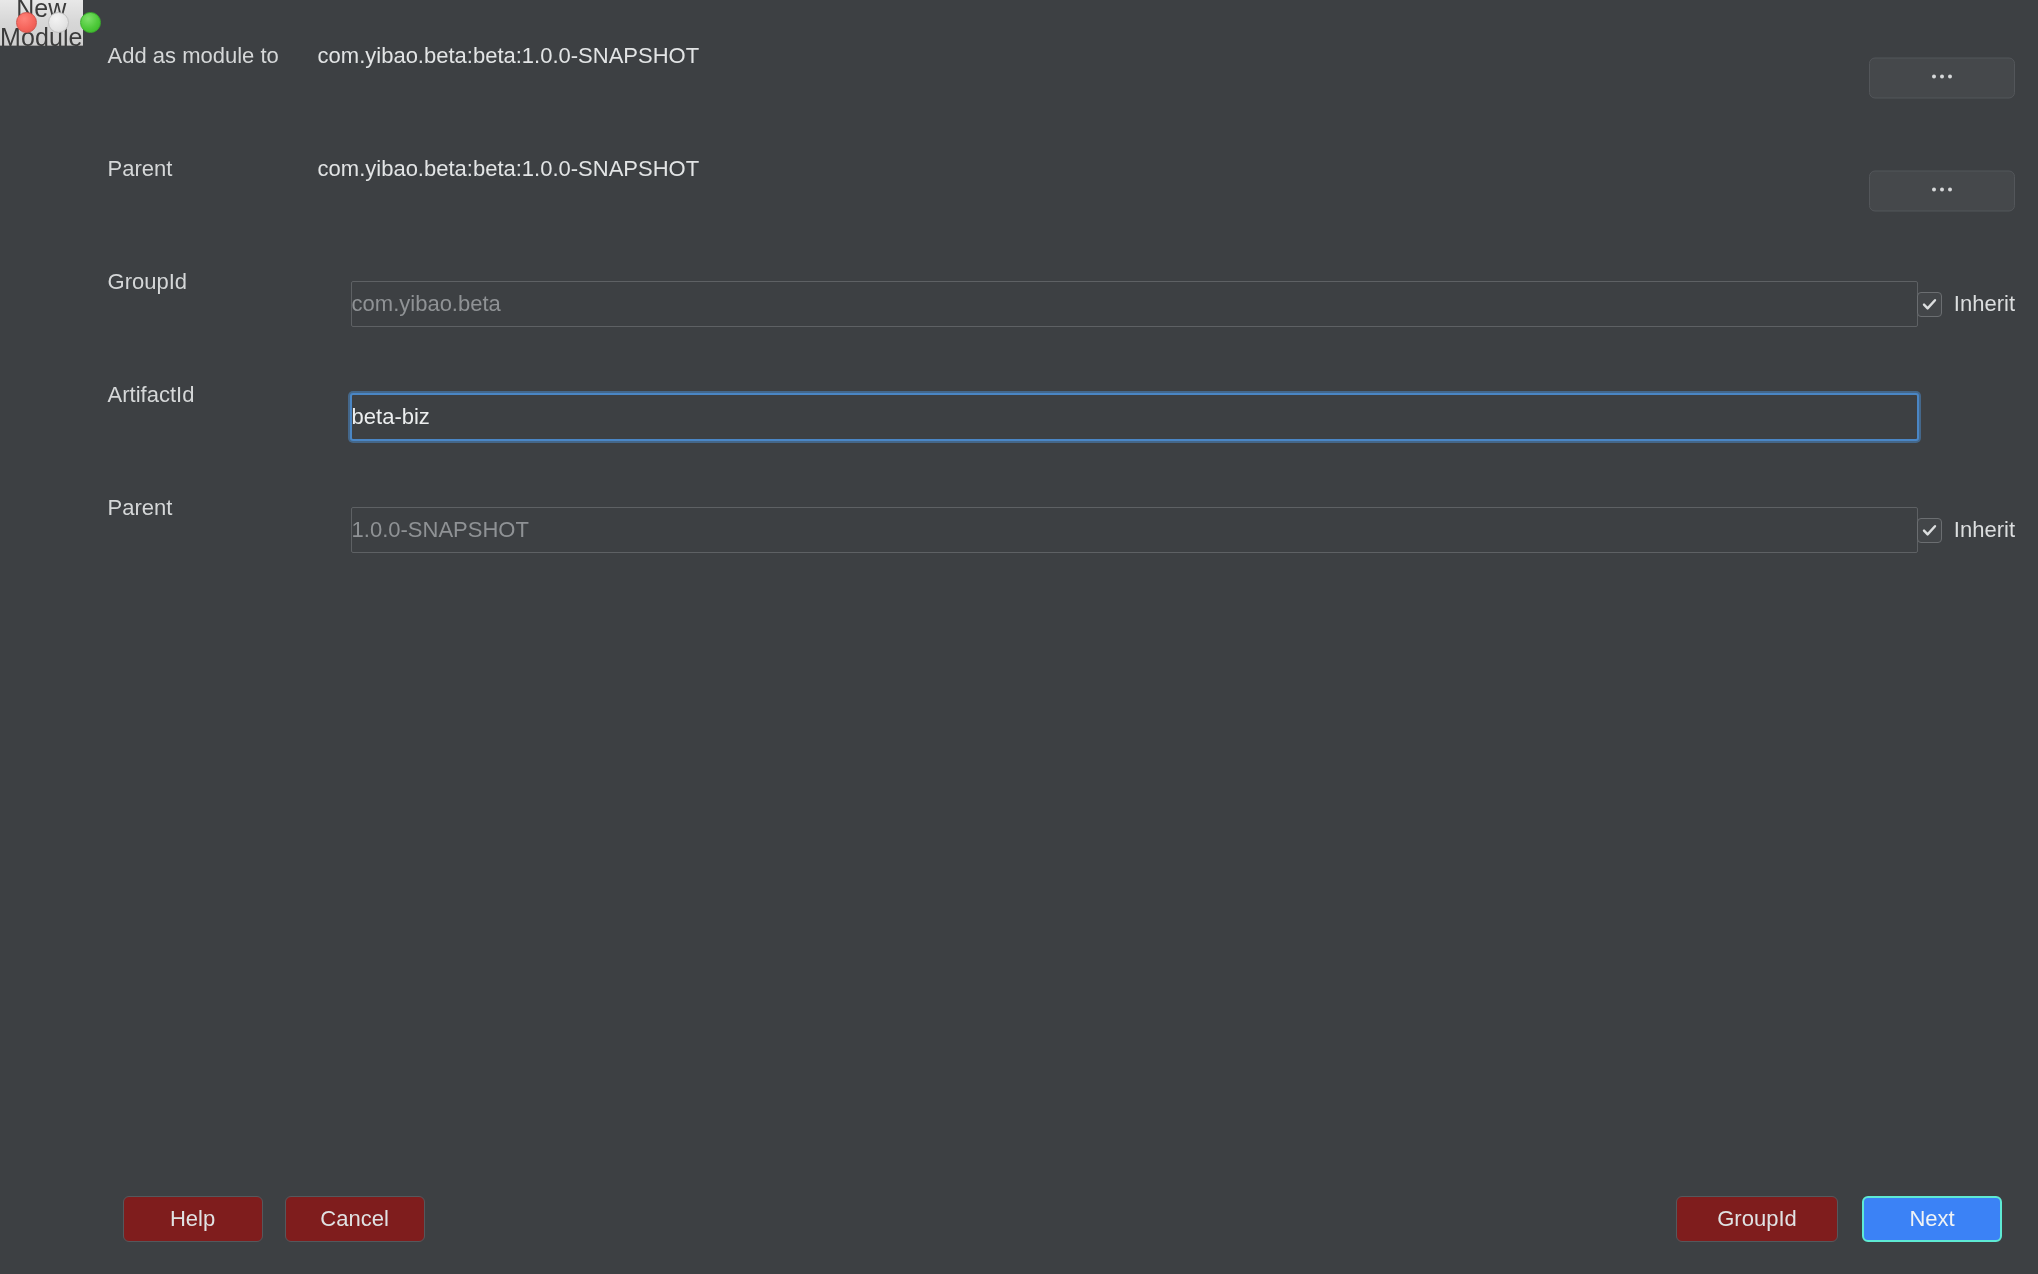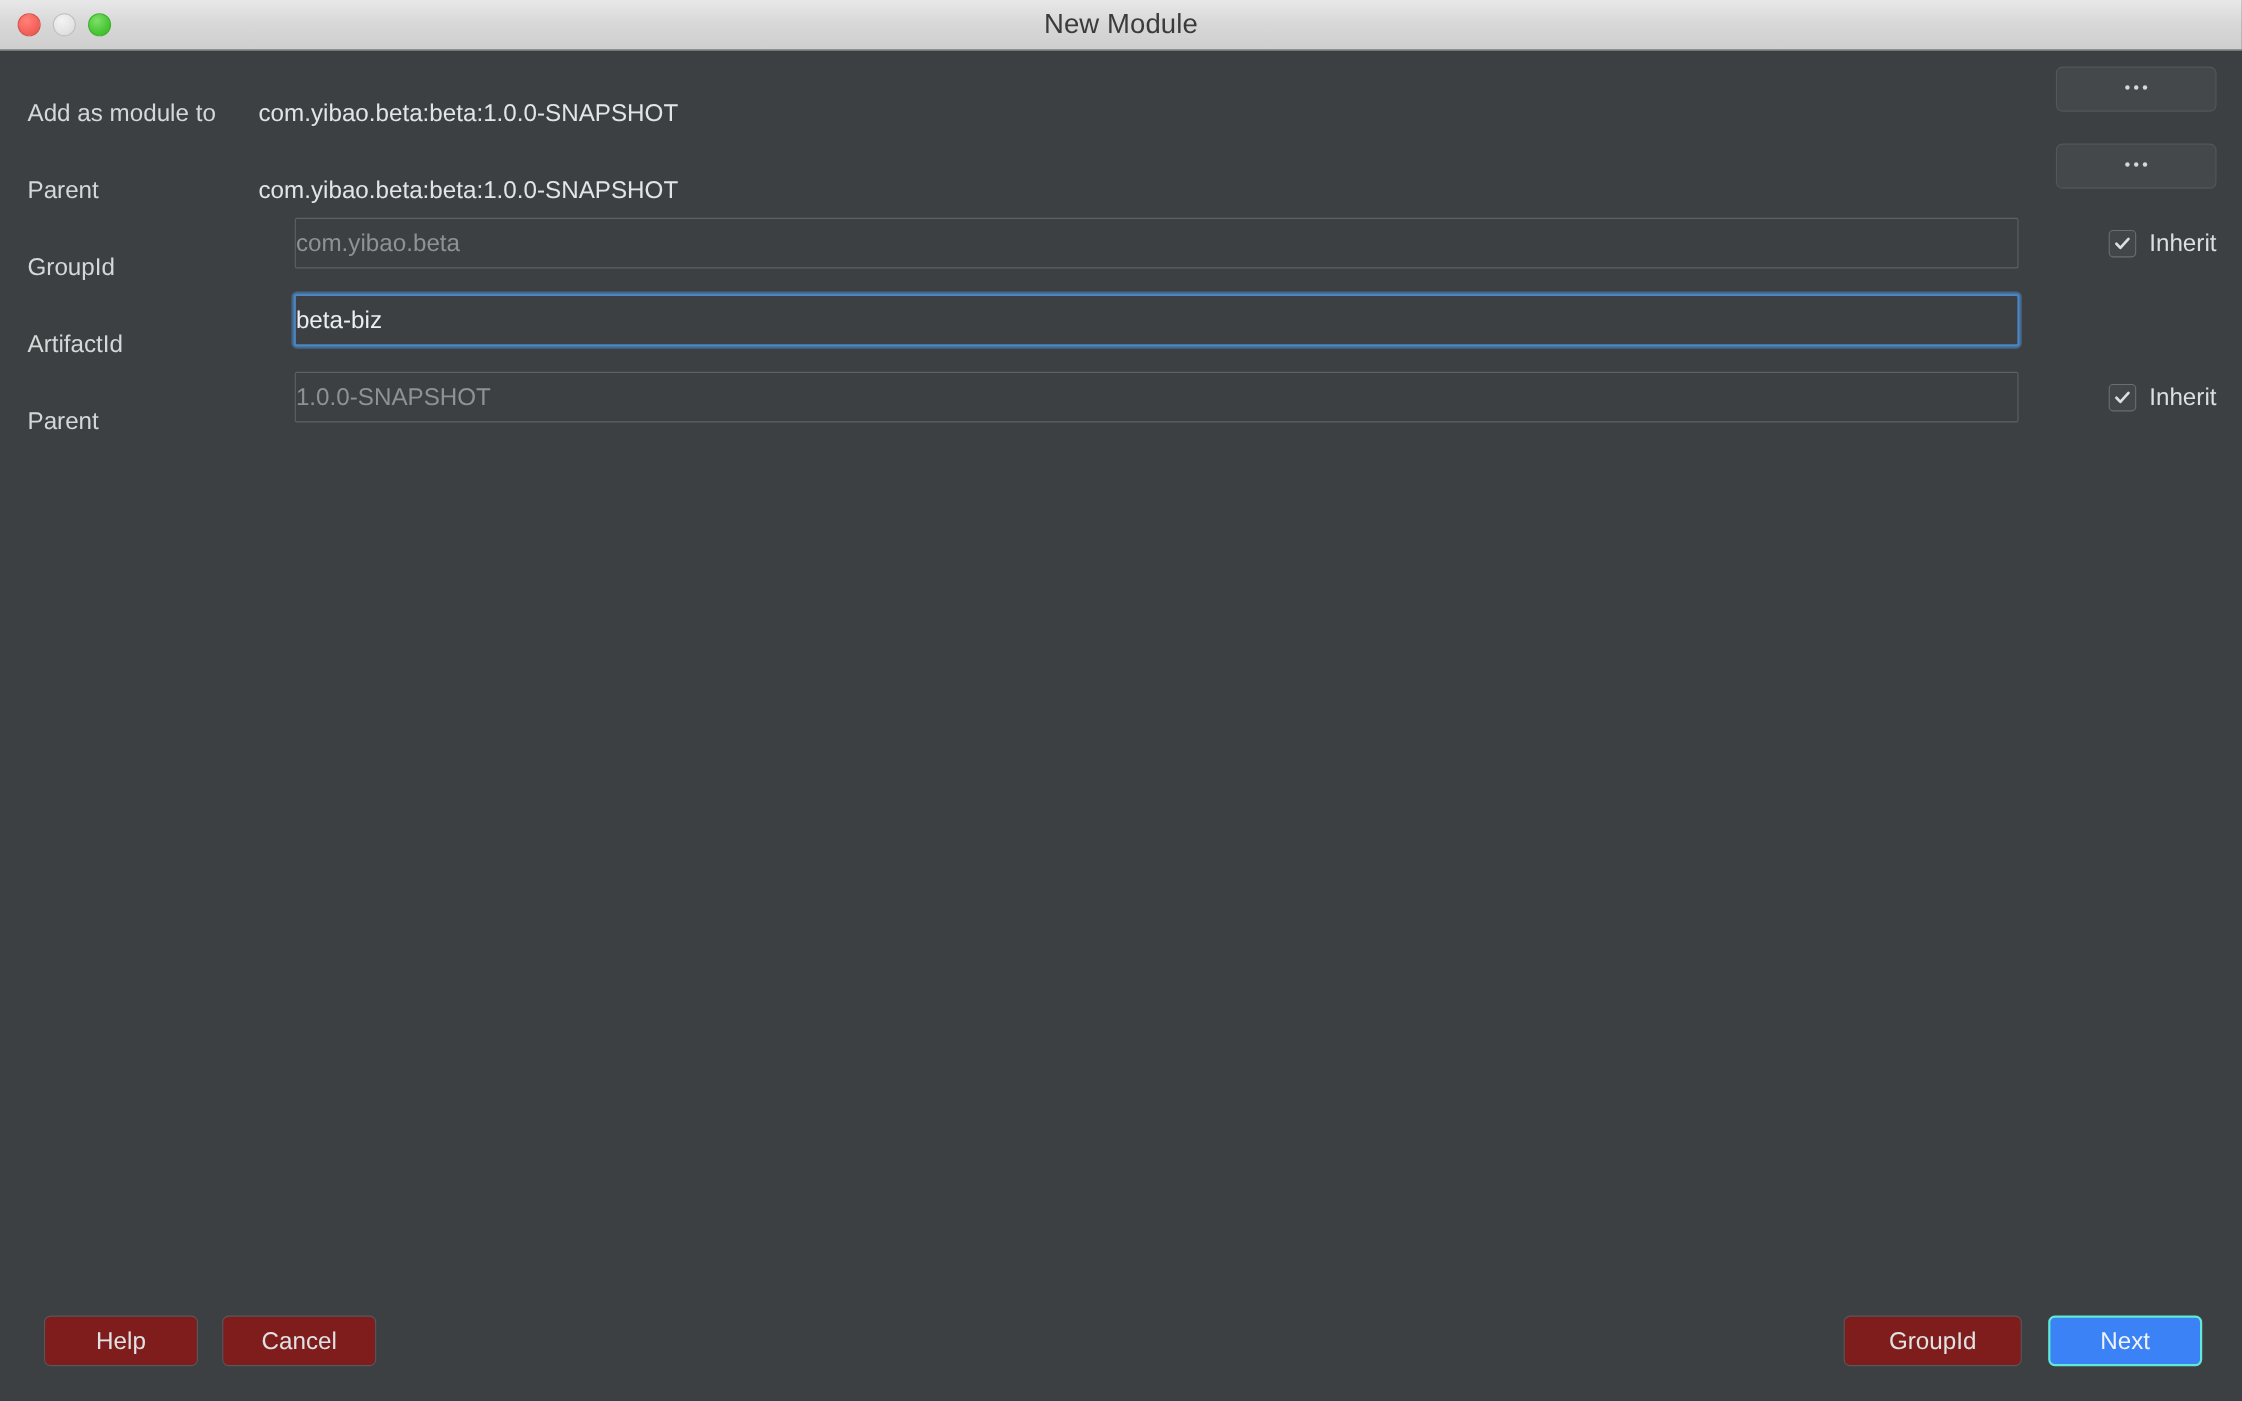--- a/index.html
+++ b/index.html
@@ -13,21 +13,21 @@
     font-family: "Liberation Sans", sans-serif;
     overflow: hidden;
   }
 
   .window {
     position: relative;
     width: 2038px;
     height: 1274px;
     background: #3d4043;
     display: flex;
-    flex-direction: column;
+    flex-direction: row;
   }
 
   
   .titlebar {
     position: relative;
     height: 45px;
     flex: 0 0 45px;
     background: linear-gradient(to bottom, #e8e8e8 0%, #d7d7d7 50%, #cfcfcf 100%);
     border-bottom: 1px solid #9a9a9a;
     display: flex;
@@ -79,21 +79,22 @@
     position: absolute;
     left: 0;
     top: 0;
     right: 0;
   }
 
   .row {
     position: relative;
     height: 70px;
     display: flex;
-    align-items: flex-end;
+    align-items: flex-start;
+    margin-top: 43px;
   }
 
   .row-label {
     width: 235px;
     padding-left: 25px;
     box-sizing: border-box;
     font-size: 22px;
     color: #d5d7d8;
     white-space: nowrap;
   }

